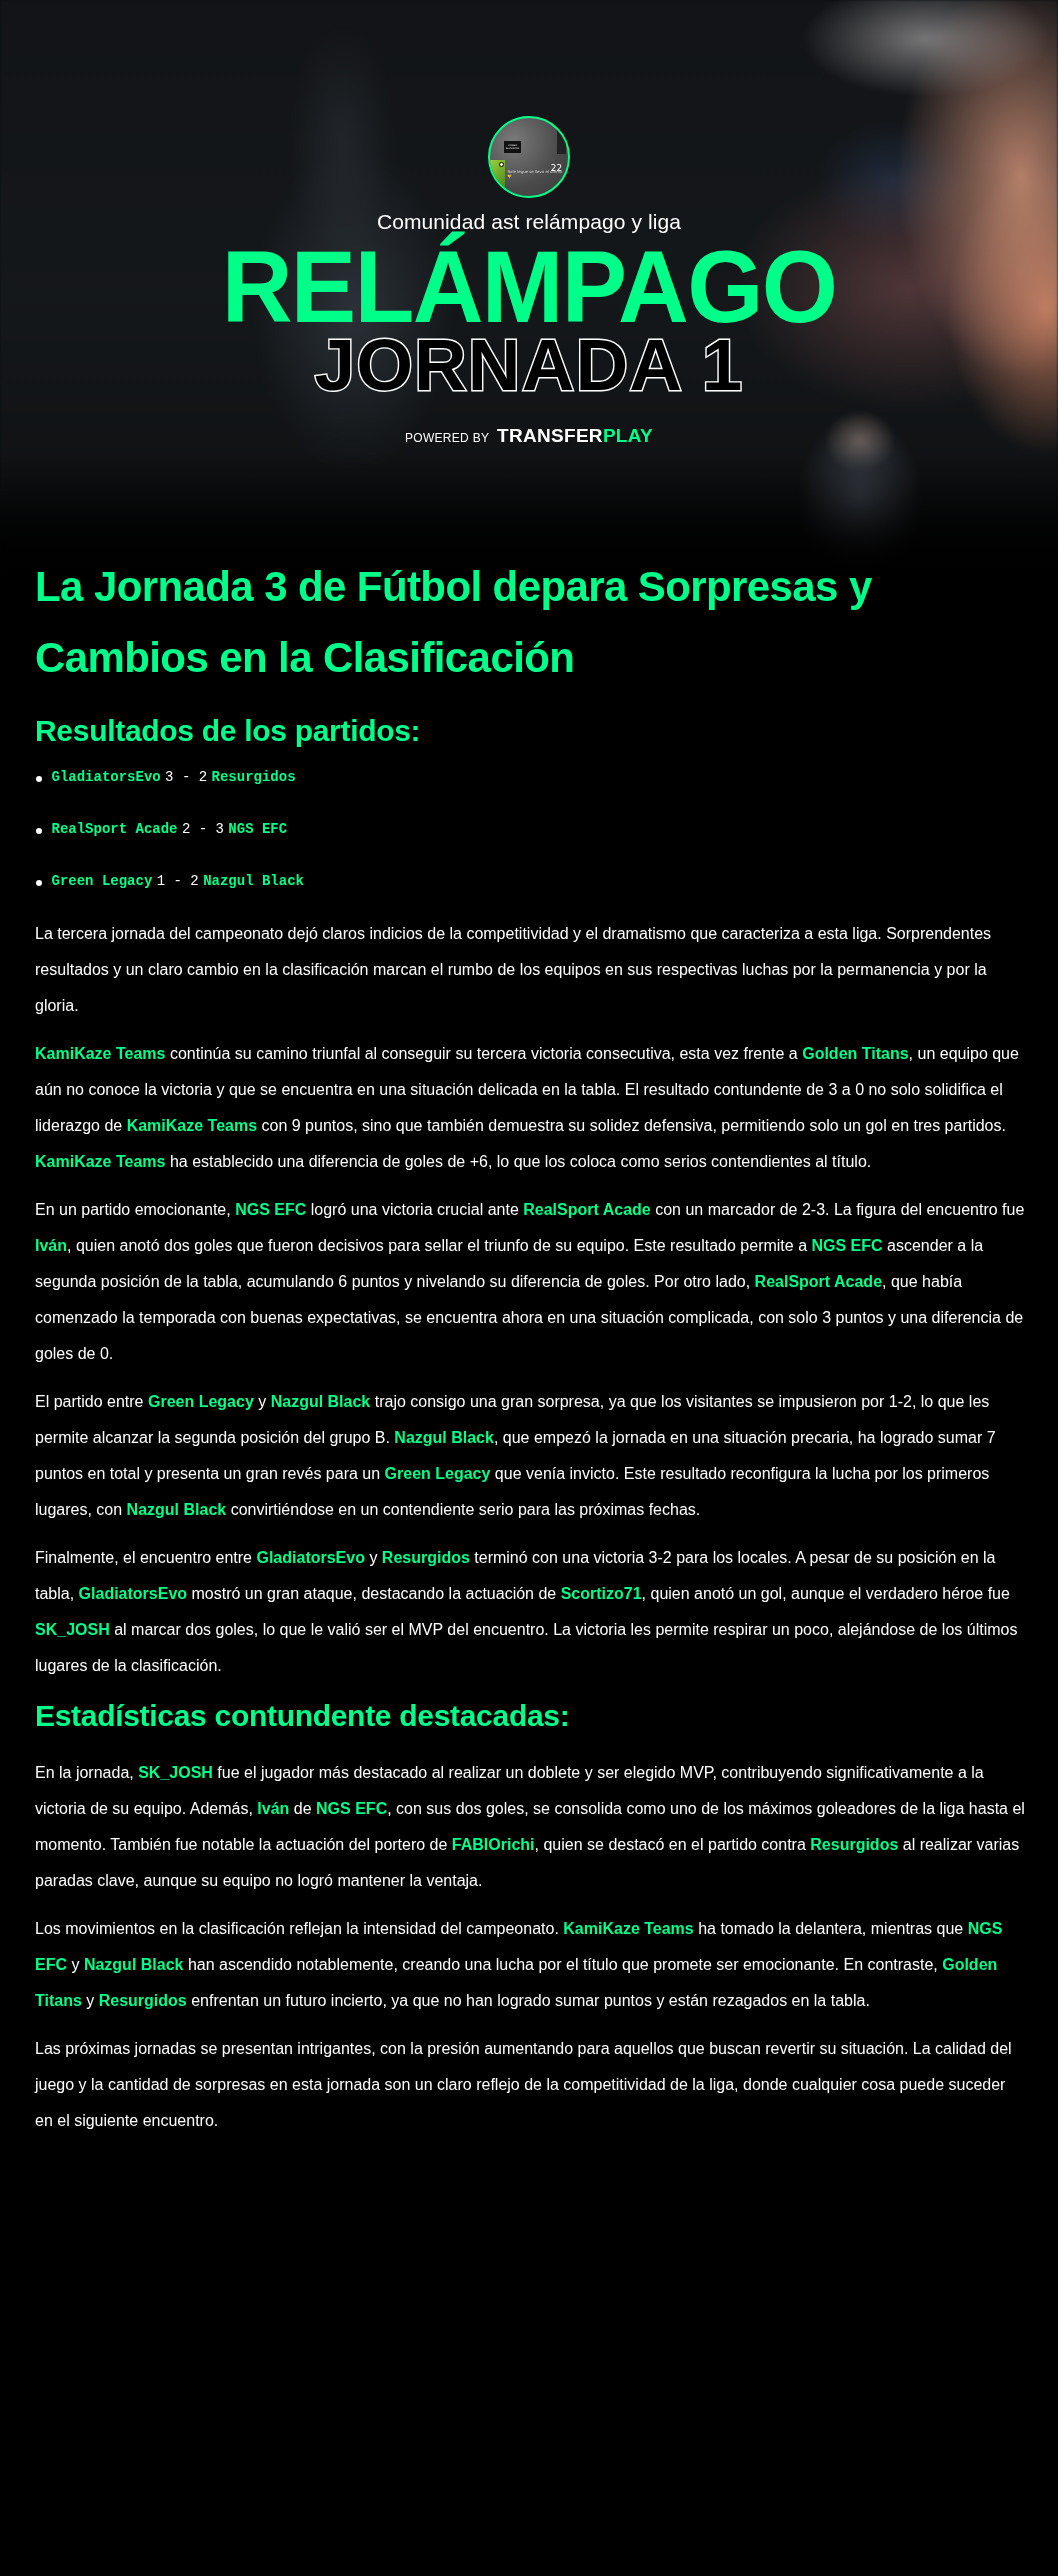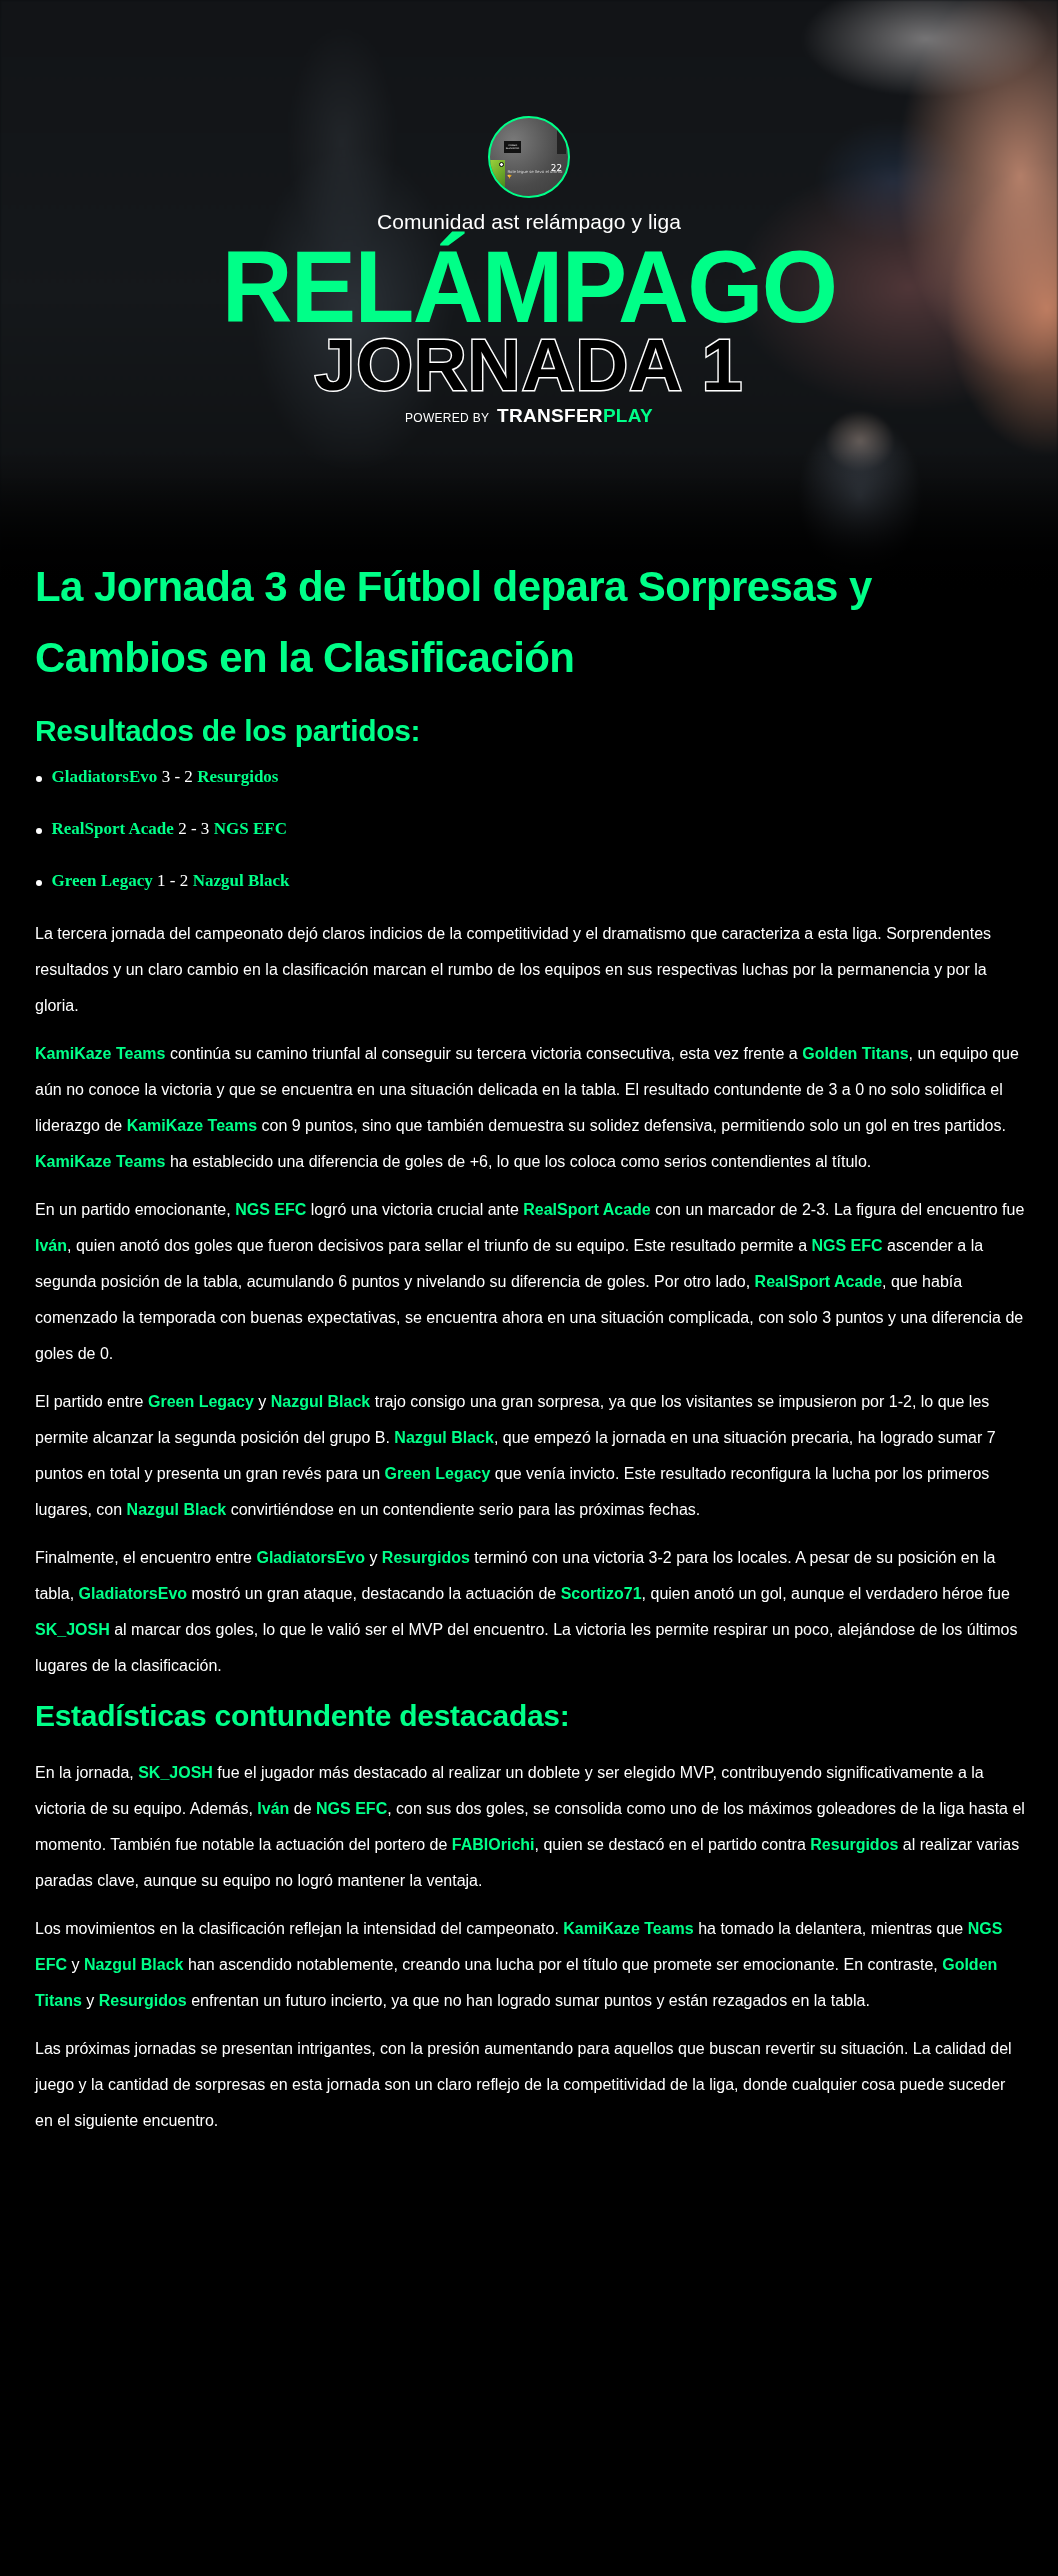--- a/index.html
+++ b/index.html
@@ -101,21 +101,21 @@
       font-family: "Liberation Sans", sans-serif;
       font-weight: 700;
       font-size: 73px;
       line-height: 65px;
       color: #000;
       -webkit-text-stroke: 2.8px #fff;
       paint-order: stroke fill;
       letter-spacing: 1.1px;
     }
     .powered {
-      margin-top: 8px;
+      margin-top: 28px;
       display: flex; align-items: baseline; gap: 7.7px;
     }
     .powered-by {
       font-size: 12px; color: #fff; letter-spacing: 0.3px;
       font-family: "Liberation Sans", sans-serif;
     }
     .brand {
       font-size: 19px; font-weight: 700; letter-spacing: 0.3px;
       font-family: "Liberation Sans", sans-serif;
     }
@@ -147,24 +147,24 @@
       color: #00ff88;
       letter-spacing: -0.3px;
     }
     h2.results-heading { margin-top: 17.6px; margin-bottom: 15.4px; }
     h2.stats-heading { margin-top: 12px; margin-bottom: 19px; }
 
     ul.results { list-style: none; }
     ul.results li {
       position: relative;
       padding-left: 16.5px;
-      font-size: 17px;
+      font-size: 14px;
       line-height: 22px;
       margin-bottom: 30px;
-      font-family: Liberation Serif, serif;
+      font-family: Liberation Mono, monospace;
     }
     ul.results li::before {
       content: "";
       position: absolute; left: 1.1px; top: 10px;
       width: 6px; height: 6px; border-radius: 50%;
       background: #fff;
     }
     ul.results li .score { color: #fff; font-weight: 400; margin: 0 4.4px; }
 
     p.body-p {

